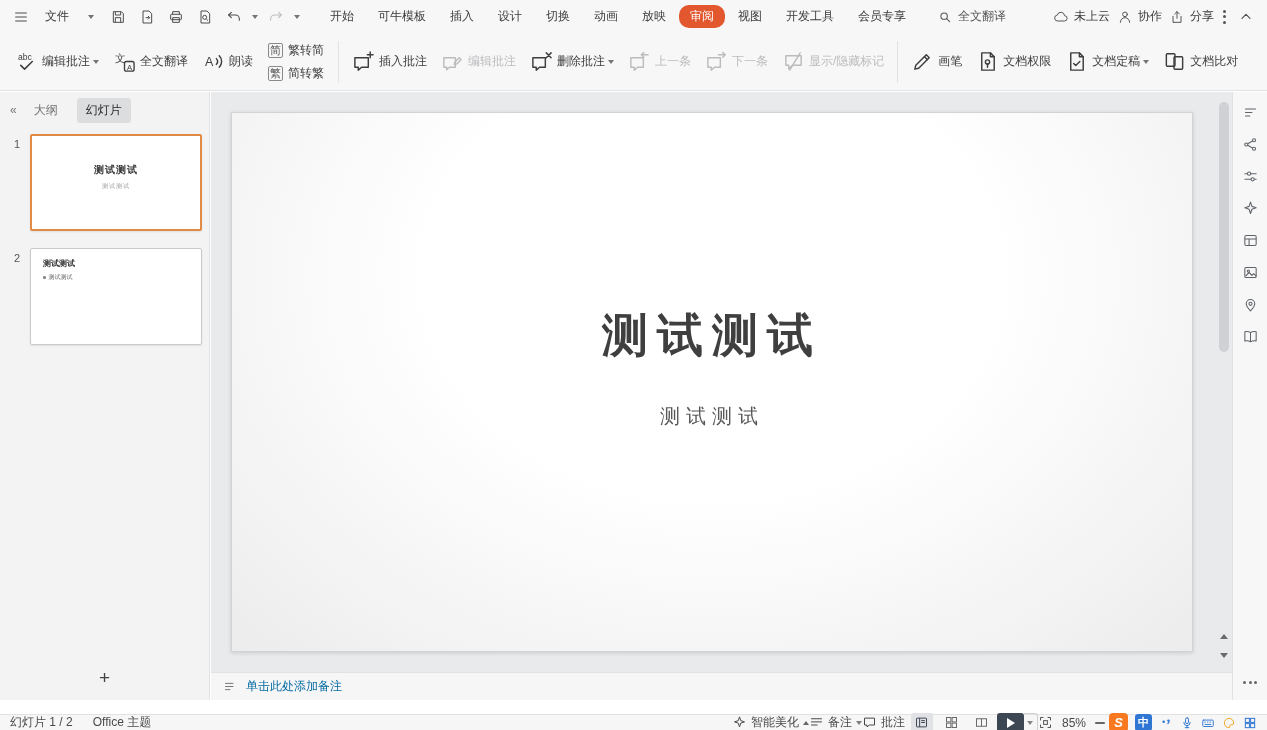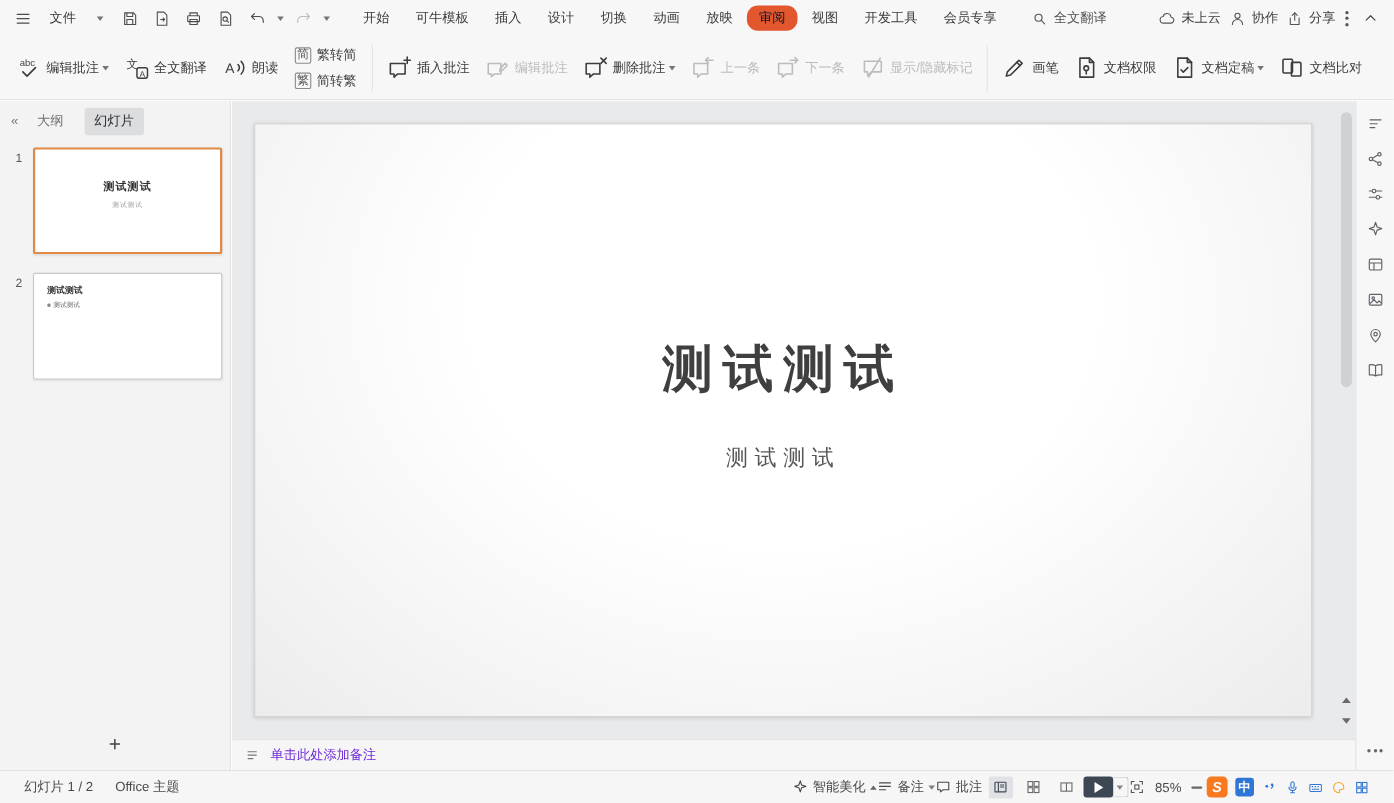--- a/index.html
+++ b/index.html
@@ -9,21 +9,21 @@
 
   
   .titlebar{position:absolute;top:0;left:0;right:0;height:33px;background:#f7f7f8;display:flex;align-items:center;padding:0 10px;gap:7px}
   .qbtn{display:flex;align-items:center;justify-content:center;width:22px;height:22px;color:#4c4c4c;border-radius:3px}
   .qbtn svg{width:16px;height:16px}
   .qbtn.dis{color:#bdbdbe}
   .filemenu{display:flex;align-items:center;gap:19px;padding:3px 6px;color:#3a3a3a}
   .dcaret{width:0;height:0;border-left:3.5px solid transparent;border-right:3.5px solid transparent;border-top:4px solid currentColor;display:inline-block;opacity:.7}
   .menu-tabs{display:flex;align-items:center;gap:2px;margin-left:12px}
   .tab{padding:3px 11px;color:#3c3c3c;font-size:12px;white-space:nowrap}
-  .tab.active{background:var(--accent,#e2572e);color:#0f172a;border-radius:10px}
+  .tab.active{background:var(--accent,#e2572e);color:#ffffff;border-radius:10px}
   .search{display:flex;align-items:center;gap:6px;margin-left:14px;color:#555}
   .search svg{width:14px;height:14px}
   .tb-right{margin-left:auto;display:flex;align-items:center;gap:7px;color:#3e3e3e}
   .tb-item{display:flex;align-items:center;gap:5px}
   .tb-item svg{width:16px;height:16px;color:#555}
   .kebab{display:flex;flex-direction:column;gap:2.5px;padding:0 2px}
   .kebab i{width:3px;height:3px;border-radius:50%;background:#555}
 
   
   .ribbon{position:absolute;top:33px;left:0;right:0;height:58px;background:#f7f7f8;border-bottom:1px solid #e2e2e3;display:flex;align-items:center;padding:0 8px}
@@ -59,31 +59,31 @@
   .slide{position:absolute;left:20px;top:20px;width:962px;height:540px;background:radial-gradient(ellipse at 50% 30%,#ffffff 42%,#ececec 100%);border:1px solid #d2d3d4;box-shadow:0 1px 4px rgba(0,0,0,.14);display:flex;flex-direction:column;align-items:center}
   .slide-title{margin-top:192px;font-size:46px;font-weight:bold;letter-spacing:9px;color:#3f3f3f;white-space:nowrap}
   .slide-sub{margin-top:36px;font-size:20px;letter-spacing:6px;color:#575757;white-space:nowrap}
   .vscroll{position:absolute;right:3px;top:8px;width:10px;height:460px}
   .vthumb{position:absolute;top:2px;left:0;width:10px;height:250px;background:#d0d1d4;border-radius:5px}
   .scrollnav{position:absolute;right:1px;bottom:14px;width:15px;display:flex;flex-direction:column;align-items:center;gap:14px;color:#666}
   .tri-up{width:0;height:0;border-left:4px solid transparent;border-right:4px solid transparent;border-bottom:5.5px solid #6b6b6b}
   .tri-dn{width:0;height:0;border-left:4px solid transparent;border-right:4px solid transparent;border-top:5.5px solid #6b6b6b}
 
   
-  .notesbar{position:absolute;left:211px;right:35px;bottom:30px;height:28px;background:#f6f6f7;border-top:1px solid #e2e2e3;display:flex;align-items:center;padding:0 12px;gap:8px;color:#6d28d9}
+  .notesbar{position:absolute;left:211px;right:35px;bottom:30px;height:28px;background:#f6f6f7;border-top:1px solid #e2e2e3;display:flex;align-items:center;padding:0 12px;gap:8px;color:#0369a1}
   .notesbar svg{width:15px;height:15px;color:#777}
 
   
   .righttb{position:absolute;top:92px;right:0;width:35px;bottom:30px;background:#f7f7f8;border-left:1px solid #e2e2e3;display:flex;flex-direction:column;align-items:center;padding:12px 0;gap:15px;color:#5f6368}
   .righttb .rtbtn svg{width:17px;height:17px}
   .more-dots{margin-top:auto;display:flex;gap:2.5px;padding-bottom:4px}
   .more-dots i{width:3px;height:3px;border-radius:50%;background:#666}
 
   
-  .statusbar{position:absolute;left:0;right:0;bottom:0;height:30px;background:#f6f6f7;border-top:1px solid #e2e2e3;display:flex;align-items:center;padding:0 22px;font-size:12px;color:#4a4a4a}
+  .statusbar{position:absolute;left:0;right:0;bottom:0;height:16px;background:#f6f6f7;border-top:1px solid #e2e2e3;display:flex;align-items:center;padding:0 10px;font-size:12px;color:#4a4a4a}
   .sb-left{display:flex;align-items:center;gap:20px}
   .sb-right{margin-left:auto;display:flex;align-items:center;gap:0}
   .sb-item{display:flex;align-items:center;gap:4px;white-space:nowrap}
   .sb-item svg{width:15px;height:15px}
   .ucaret{width:0;height:0;border-left:3.5px solid transparent;border-right:3.5px solid transparent;border-bottom:4px solid #666;display:inline-block}
   .viewgrp{display:flex;align-items:center;gap:8px;margin-left:6px}
   .vbtn{display:flex;align-items:center;justify-content:center;width:22px;height:20px;color:#6a6a6a;border-radius:2px}
   .vbtn svg{width:15px;height:15px}
   .vbtn.sel{color:#3f4document655;background:#e1e2e5;color:#404655}
   .playwrap{display:flex;align-items:center;margin-left:4px}

